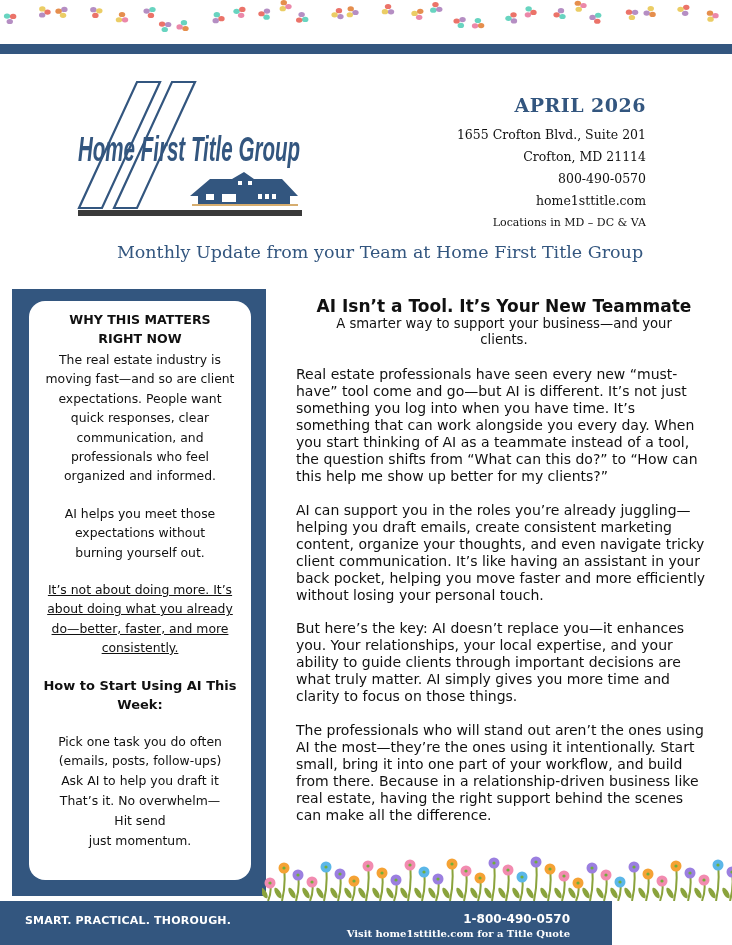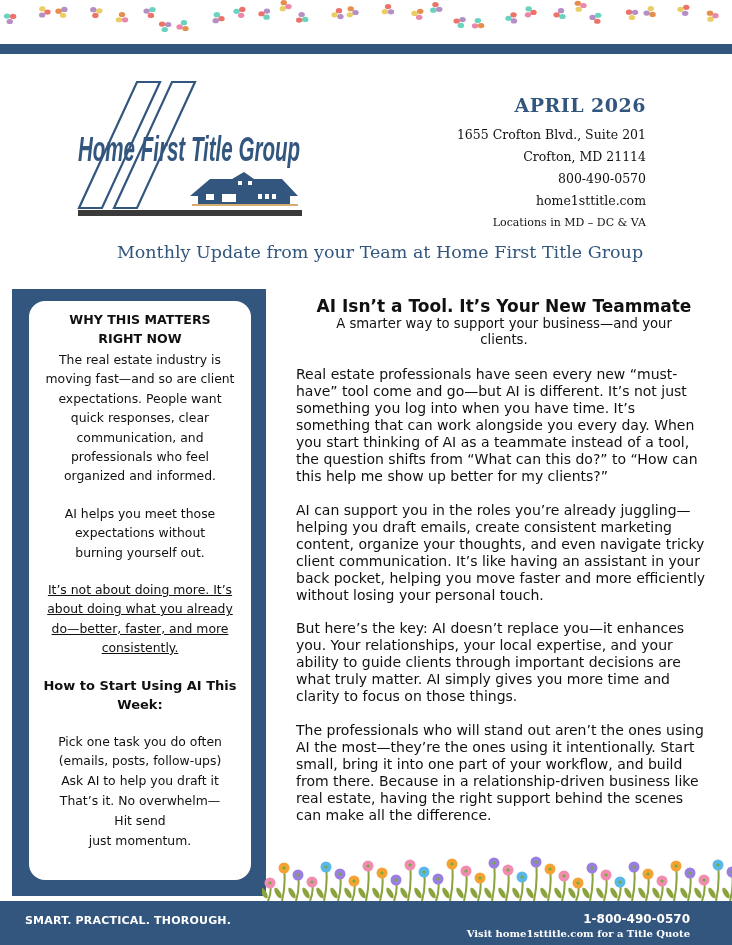--- a/index.html
+++ b/index.html
@@ -16,21 +16,21 @@
   .sidebar-inner { position:absolute; left:17px; top:12px; width:222px; height:579px; background:#fff; text-align:center; font-size:12.4px; line-height:19.4px; color:#111;border-radius:16px; }
   .sidebar-inner h3 { margin:9px 0 2px 0; font-size:12.6px; font-weight:bold; line-height:19px; }
   .sidebar-inner p { margin:0 0 18px 0; }
   .sidebar-inner h4 { margin:12px 0 18px 0; font-size:13px; font-weight:bold; line-height:19px; }
   .sidebar-inner .steps div { line-height:19.8px; }
   .article { position:absolute; left:296px; top:296px; width:416px; }
   .article h1 { margin:0; text-align:center; font-size:17px; font-weight:bold; line-height:20px; }
   .article .subtitle { text-align:center; font-size:13.2px; line-height:16px; margin:0 0 18px 0; }
   .article p { margin:0 0 16.6px 0; font-size:14px; line-height:17px; }
   .garden { position:absolute; left:262px; top:845px; width:470px; height:56px; }
-  .footer { position:absolute; left:0; top:901px; width:732px; height:44px; background:#33567f; color:#fff; }
+  .footer { position:absolute; left:0; top:901px; width:612px; height:44px; background:#33567f; color:#fff; }
   .footer .motto { position:absolute; left:25px; top:13px; font-size:11px; font-weight:bold; letter-spacing:0.2px; }
   .footer .phone { position:absolute; right:42px; top:11px; font-size:12px; font-weight:bold; }
   .footer .visit { position:absolute; right:42px; top:27px; font-family:"DejaVu Serif", serif; font-size:10px; font-weight:bold; }
 </style>
 </head>
 <body>
 
 <svg class="flower-top" viewBox="0 0 732 42">
   <g id="fl">
       <ellipse cx="7.063249648232416" cy="16.095926111887206" rx="3.2" ry="2.6" fill="#4ecdb5" opacity="0.85"></ellipse>

